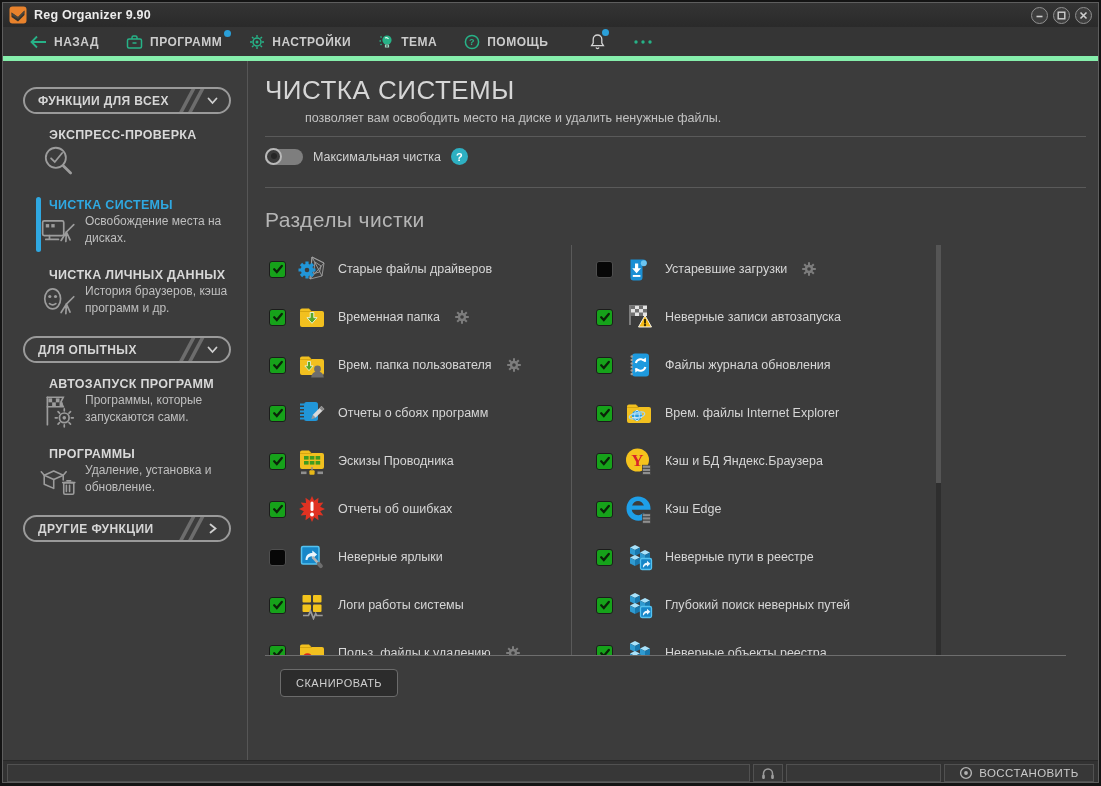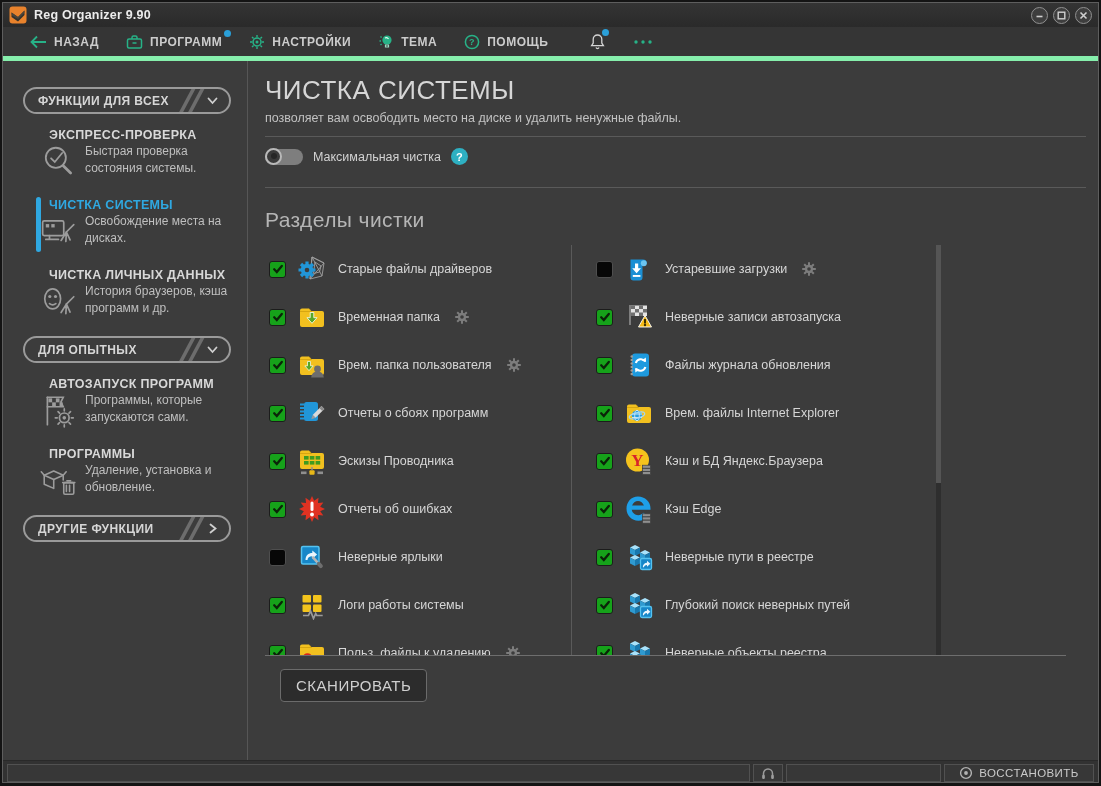--- a/index.html
+++ b/index.html
@@ -29,21 +29,21 @@
   .side-item .s-title { font-size:12.5px; font-weight:bold; color:#d8d8d8; letter-spacing:.3px; }
   .side-item.selected .s-title { color:#2fa8e1; }
   .side-item.selected::before { content:''; position:absolute; left:33px; top:1px; bottom:1px; width:5px; border-radius:2.5px; background:#2fa8e1; }
   .s-row { display:flex; gap:7px; margin-left:-9px; margin-top:1px; }
   .s-icon { width:38px; height:38px; flex:0 0 auto; }
   .s-desc { font-size:12px; color:#bfbfbf; line-height:1.4; width:152px; }
 
   
   .main { flex:1 1 auto; padding:14px 8px 0 17px; position:relative; min-width:0; }
   h1.page-title { font-size:26px; font-weight:200; color:#d6d6d6; letter-spacing:.5px; }
-  .subtitle { margin-top:5px; font-size:12.5px; color:#c2c2c2; }
+  .subtitle { margin-top:5px; font-size:12.5px; color:#c2c2c2;margin-left:40px; }
   .divider { border-top:1px solid #5a5a5a; margin-top:11px; margin-right:4px; }
   .maxclean { display:flex; align-items:center; gap:10px; padding:11px 0; }
   .toggle { width:38px; height:16px; border-radius:8px; background:#7e7e7e; position:relative; cursor:default; flex:0 0 auto; }
   .toggle .knob { position:absolute; left:0px; top:-1px; width:17px; height:17px; border-radius:50%; background:#3a3a3a; border:2px solid #b9b9b9; }
   .toggle .knob::after { content:''; position:absolute; left:3.5px; top:3.5px; width:6px; height:6px; border-radius:50%; background:#262626; }
   .maxclean-label { font-size:12.5px; color:#d2d2d2; }
   .helpbadge { width:17px; height:17px; border-radius:50%; background:#2eb0c2; color:#fff; font-size:11px; font-weight:bold; display:inline-flex; align-items:center; justify-content:center; cursor:default; }
   h2.sections-title { margin-top:20px; font-size:21px; font-weight:200; color:#b5b5b5; letter-spacing:.4px; }
 
   .checklist { margin-top:13px; display:flex; height:410px; overflow:hidden; position:relative; width:676px; }
@@ -54,21 +54,21 @@
   .list-scroll { position:absolute; right:0; top:0; bottom:0; width:5px; background:#2e2e2e; }
   .list-scroll .handle { position:absolute; top:0; width:5px; height:58%; background:#555; }
   .crow { height:48px; display:flex; align-items:center; gap:11px; flex:0 0 auto; }
   .cbox { width:17px; height:17px; border-radius:3px; flex:0 0 auto; display:inline-flex; align-items:center; justify-content:center; background:#070707; border:1px solid #4e4e4e; cursor:default; }
   .cbox.on { background:#16a21a; border:1px solid #1c1c1c; }
   .ricon { width:30px; height:30px; flex:0 0 auto; display:inline-flex; }
   .rlabel { font-size:12.5px; color:#d6d6d6; }
   .rgear { width:16px; height:16px; display:inline-flex; margin-left:3px; cursor:default; }
 
   .list-divider { border-top:1px solid #6e6e6e; width:801px; margin-top:0px; }
-  .scan { margin:13px 0 0 15px; background:#2c2c2c; border:1px solid #6b6b6b; border-radius:4px; color:#cfcfcf; font-size:15px; font-family:"Liberation Sans",sans-serif; letter-spacing:.5px; padding:7px 15px; cursor:default; }
+  .scan { margin:13px 0 0 15px; background:#2c2c2c; border:1px solid #6b6b6b; border-radius:4px; color:#cfcfcf; font-size:11px; font-family:"Liberation Sans",sans-serif; letter-spacing:.5px; padding:7px 15px; cursor:default; }
 
   
   .statusbar { height:22px; background:#323232; border-top:1px solid #292929; display:flex; align-items:flex-end; gap:3px; padding:0 4px; flex:0 0 auto; }
   .seg { height:18px; background:#373737; border:1px solid #515151; display:flex; align-items:center; }
   .seg1 { flex:1 1 auto; }
   .seg2 { width:30px; justify-content:center; }
   .seg3 { width:155px; }
   .seg4 { width:150px; justify-content:center; gap:6px; color:#c9c9c9; font-size:11.5px; letter-spacing:.4px; }
   svg { display:block; }
 </style>
@@ -194,21 +194,20 @@
           <div class="s-row">
             <span class="s-icon">
               <svg viewBox="0 0 36 36" width="38" height="38">
                 <g fill="none" stroke="#9c9c9c" stroke-width="1.7" stroke-linecap="round">
                   <circle cx="15" cy="14" r="9.5"></circle>
                   <path d="M22 21.5 l7 7" stroke-width="2.6"></path>
                   <path d="M10.5 14.5 l3.5 3.5 L21 9.5"></path>
                 </g>
               </svg>
             </span>
-            <span class="s-desc">Быстрая проверка состояния системы.</span>
           </div>
         </div>
         <div class="side-item selected">
           <div class="s-title">ЧИСТКА СИСТЕМЫ</div>
           <div class="s-row">
             <span class="s-icon">
               <svg viewBox="0 0 36 36" width="38" height="38">
                 <g fill="none" stroke="#9c9c9c" stroke-width="1.6" stroke-linecap="round">
                   <rect x="2.5" y="7.5" width="20" height="14" rx="1.5"></rect>
                   <path d="M9 21.5 v3.5 M5.5 25 h12"></path>

